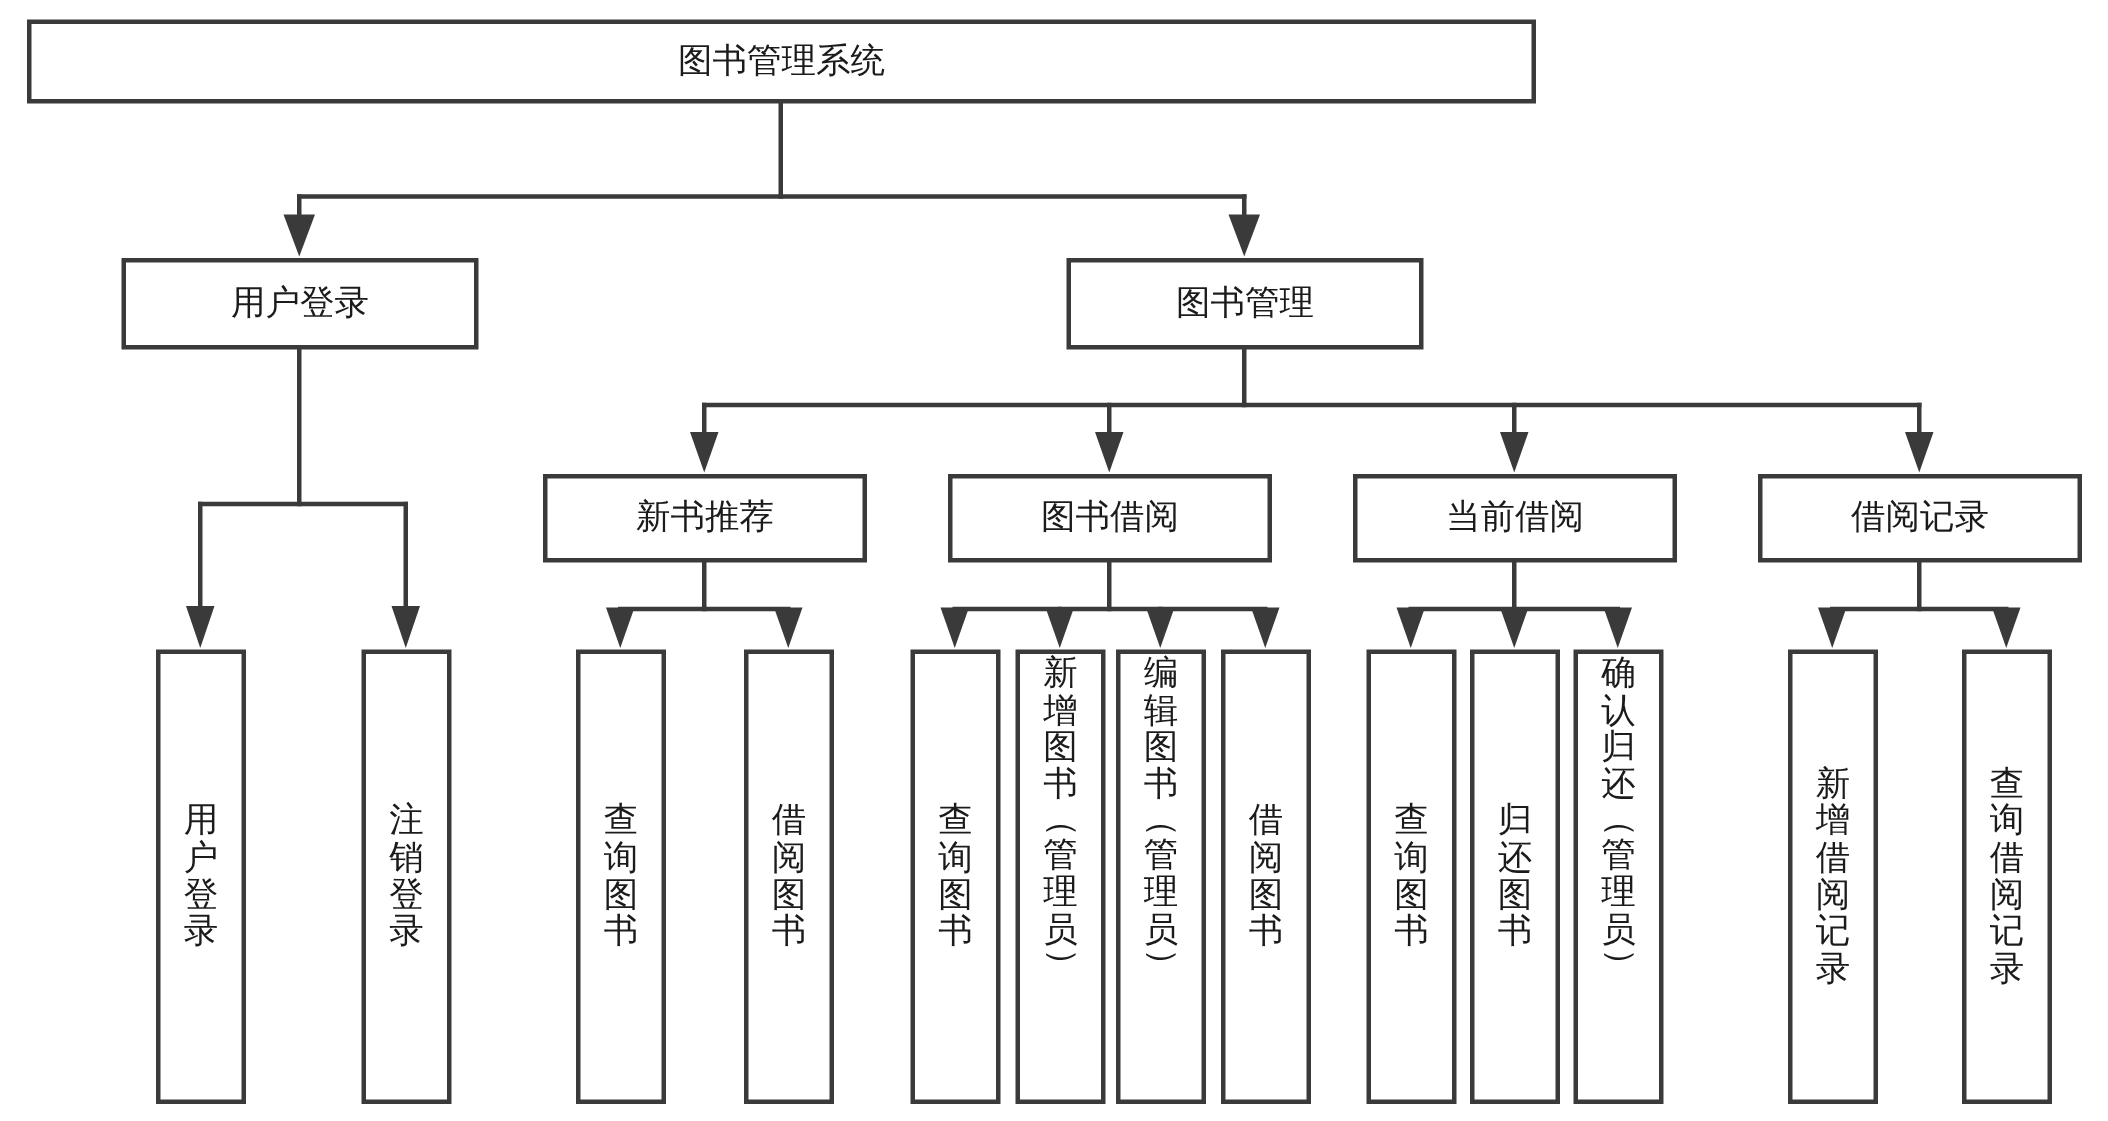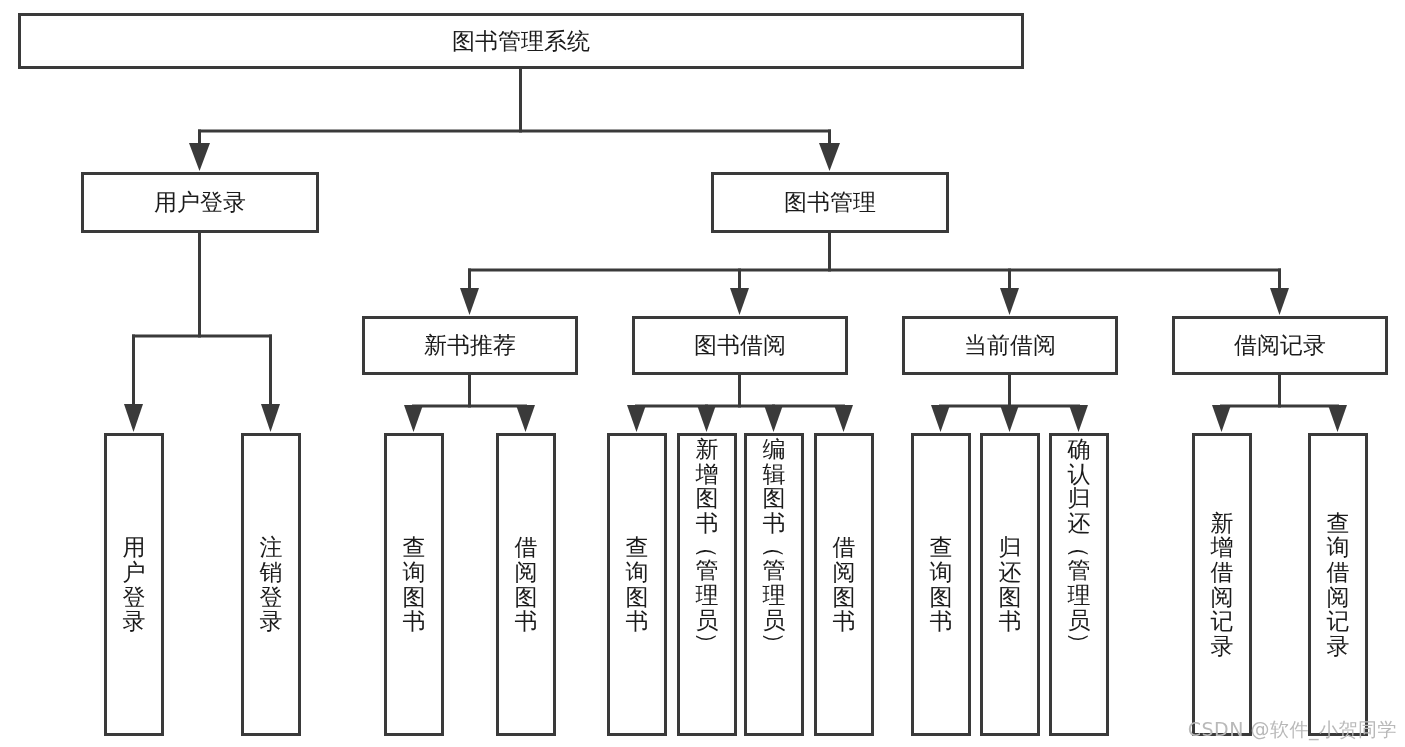--- a/index.html
+++ b/index.html
@@ -293,15 +293,14 @@
 
   <div class="vtext-wrap" style="left:1310px; top:435px; width:56px; height:299px;">
       <span>查</span>
       <span>询</span>
       <span>借</span>
       <span>阅</span>
       <span>记</span>
       <span>录</span>
     </div>
 
-  <div class="watermark">CSDN @软件_小贺同学</div>
 
 </div>
 
 </body></html>

